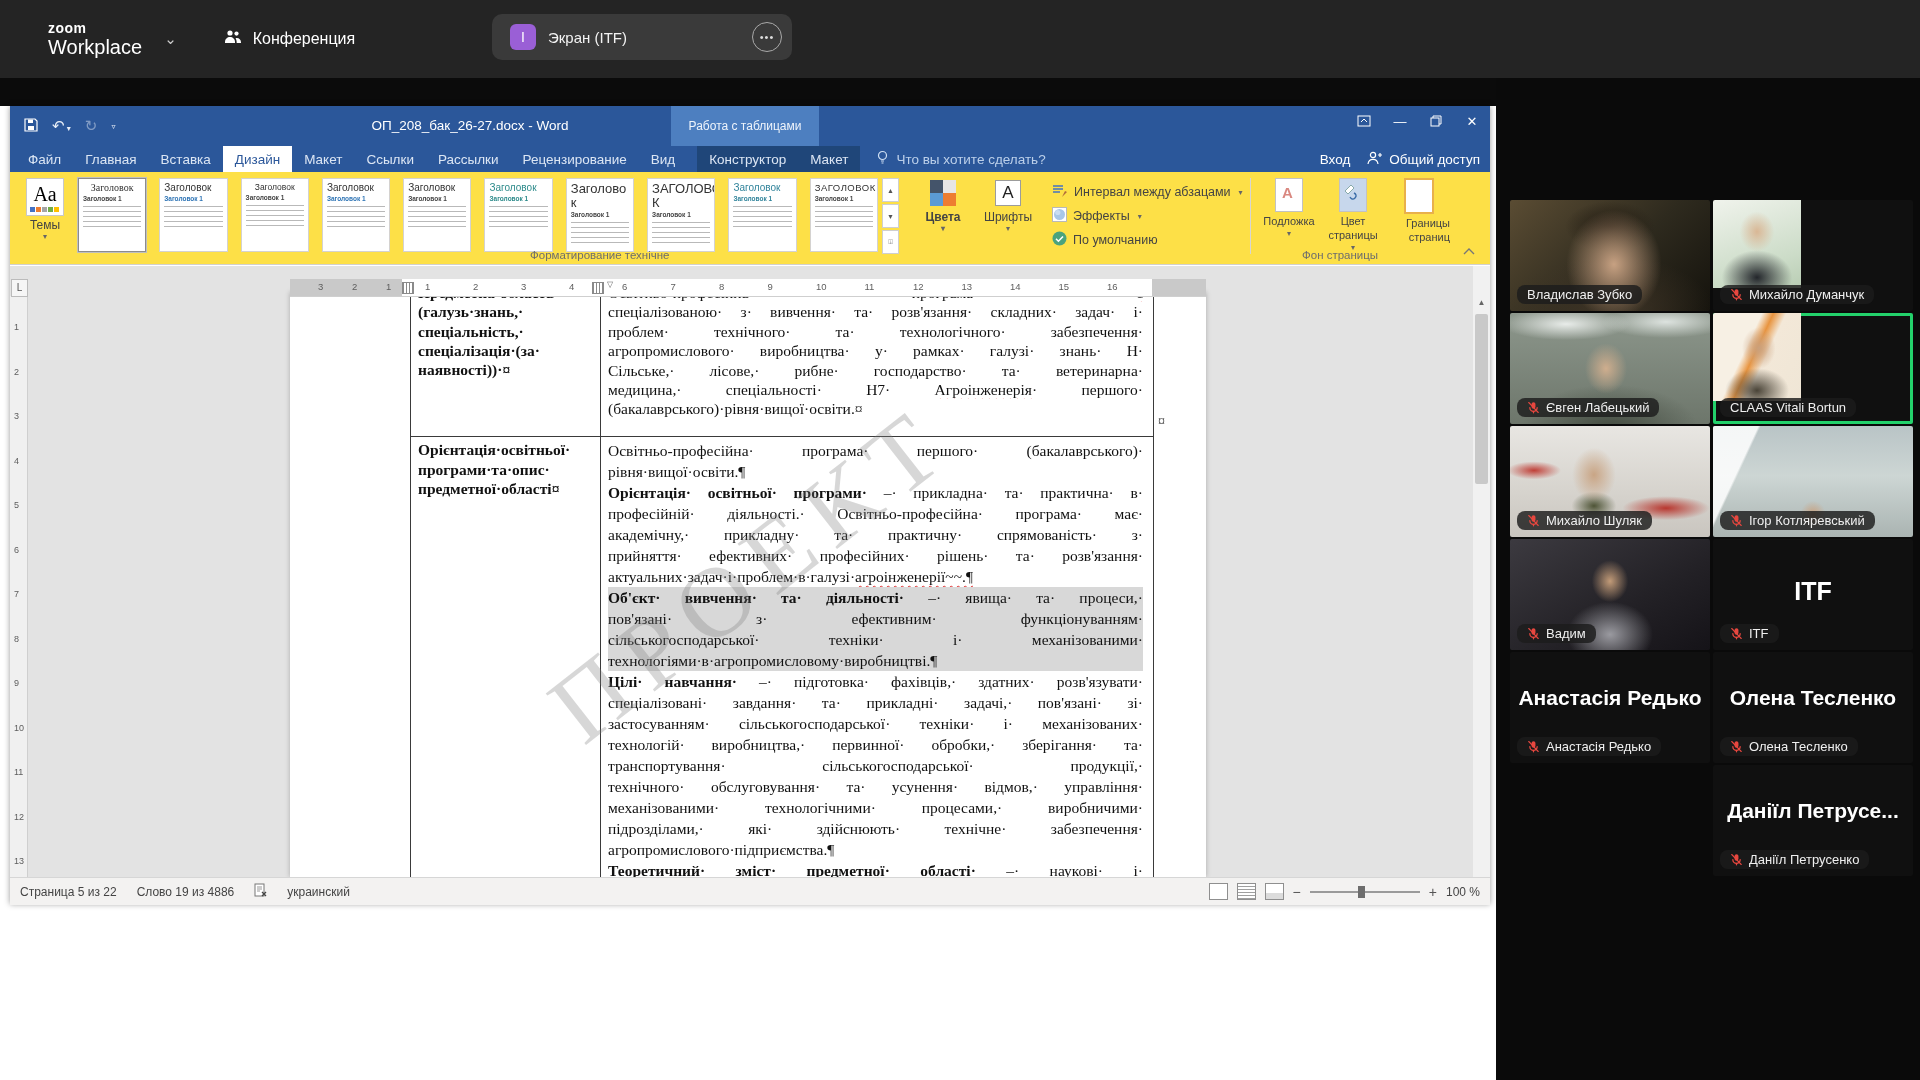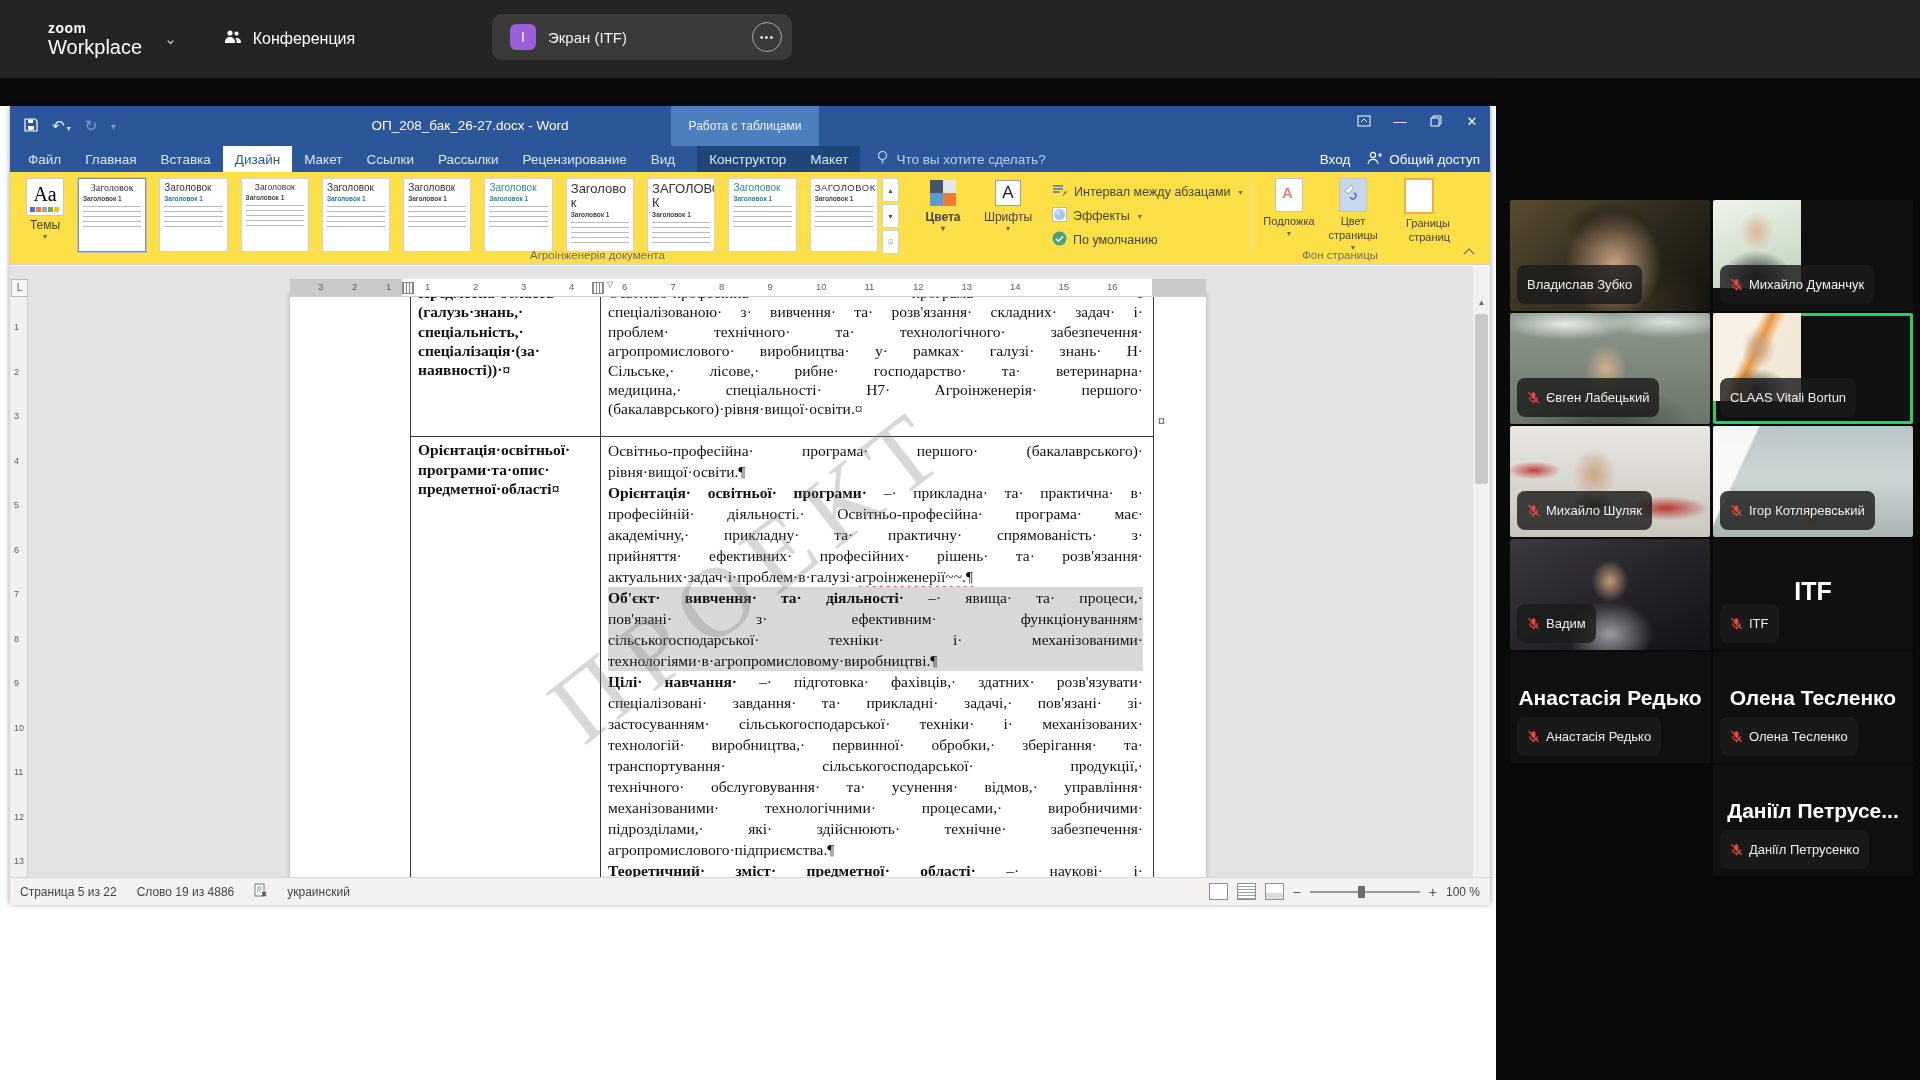--- a/index.html
+++ b/index.html
@@ -139,21 +139,21 @@
   #zoomthumb{position:absolute;left:48px;top:-5px;width:7px;height:12px;background:#6d6d6d;}
   .zbtn{font-size:14px;color:#555;cursor:pointer;}
 
   
   #panel{position:absolute;left:1496px;top:78px;width:424px;height:1002px;background:#0a0a0a;}
   .tile{position:absolute;width:200px;height:111px;background:#101010;overflow:hidden;border-radius:2px;}
   .tile.active{box-shadow:inset 0 0 0 3px #23d16b;}
   .vid{position:absolute;inset:0;}
   .vid.small{left:56px;top:6px;width:88px;height:88px;inset:auto;}
   .plabel{position:absolute;left:7px;bottom:7px;background:rgba(28,28,28,.82);border-radius:8px;
-          padding:12px 10px;display:flex;align-items:center;gap:6px;color:#efefef;font-size:13px;
+          padding:2px 10px;display:flex;align-items:center;gap:6px;color:#efefef;font-size:13px;
           white-space:nowrap;max-width:180px;overflow:hidden;z-index:4;}
   .bigname{position:absolute;left:0;right:0;top:34px;text-align:center;color:#fff;font-size:21px;
            font-weight:bold;white-space:nowrap;overflow:hidden;z-index:3;}
   .bigname.itf{font-size:25px;top:38px;}
 
   
   .bg-zubko{background:radial-gradient(ellipse 70px 80px at 52% 58%,#c7a182 0%,rgba(199,161,130,0) 68%),
     radial-gradient(ellipse 60px 34px at 50% 24%,#241d13 0%,rgba(36,29,19,0) 75%),
     radial-gradient(ellipse 130px 70px at 50% 100%,#3e3426 0%,rgba(62,52,38,0) 80%),
     linear-gradient(135deg,#5a4c33 0%,#2e2a1e 55%,#15130d 100%);}
@@ -411,21 +411,21 @@
                 <path d="M12 10c2 1 3 3 1 5s-4 1-5-1" fill="none" stroke="#3b6ca8" stroke-width="1.4"></path>
               </svg></span>
           </div>
         <div>Цвет страницы</div>
         <div class="v" style="font-size:8px;color:#666;">▾</div>
       </div>
       <div class="bigbtn" style="left:1378px;text-align:right;">
         <div class="ic" style="border:2px solid #e8b04b;"></div>
         <div>Границы страниц</div>
       </div>
-      <div class="grouplabel" style="left:520px;">Агроінженерія документа</div>
+      <div class="grouplabel" style="left:520px;">Форматирование технічне</div>
       <div class="grouplabel" style="left:1292px;">Фон страницы</div>
       <div id="collapse"><svg width="14" height="12" viewBox="0 0 14 12">
             <path d="M2 8l5-5 5 5" fill="none" stroke="#777" stroke-width="1.4"></path>
           </svg></div>
     </div>
 
     <div id="docarea">
       <div id="page">
         <div id="watermark">ПРОЕКТ</div>
         <div class="tline" style="left:120px;top:0;width:1px;height:585px;"></div>

